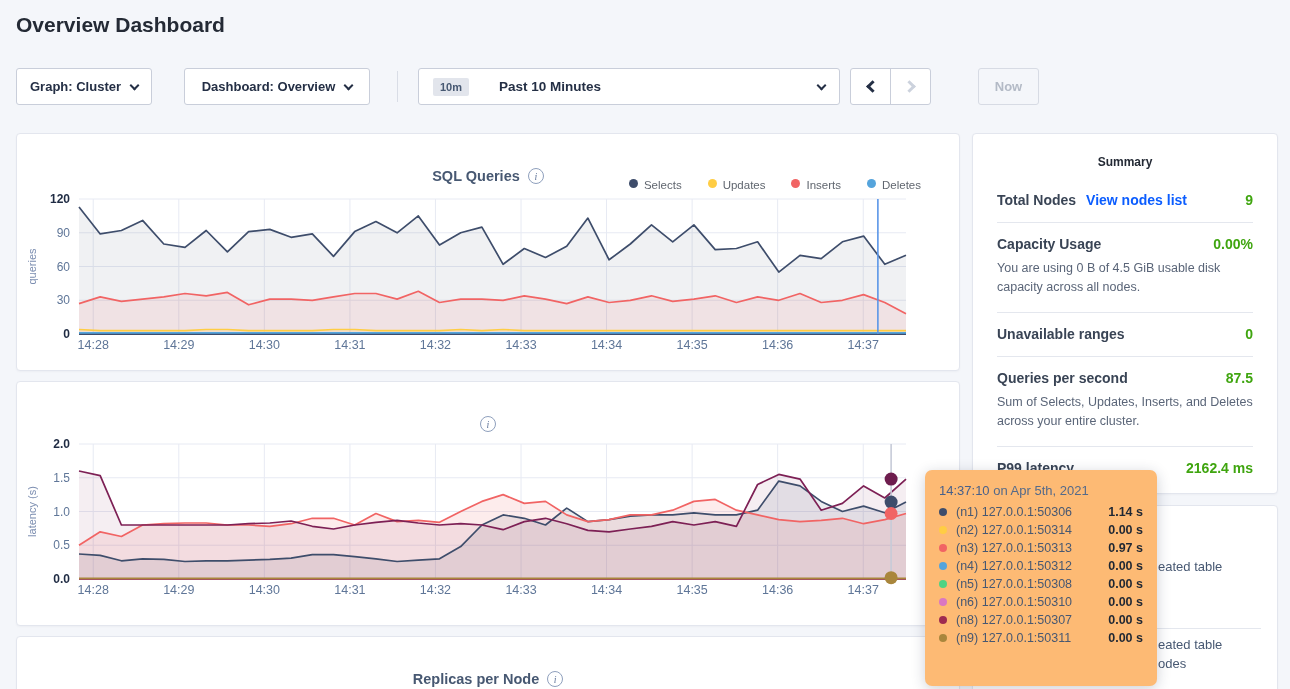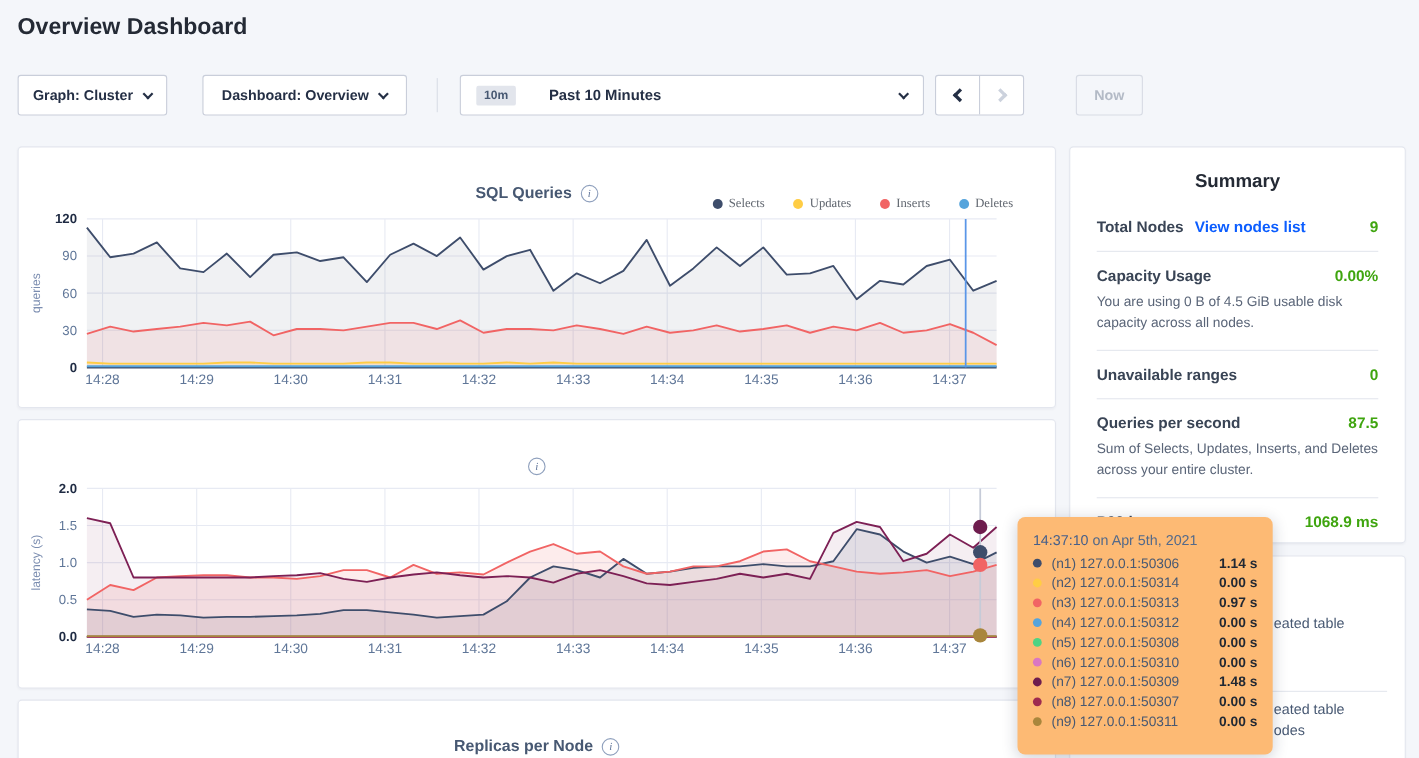--- a/index.html
+++ b/index.html
@@ -33,29 +33,29 @@
   
   .card { position:absolute; background:#fff; border:1px solid #e3e6ee; border-radius:4px; box-shadow:0 1px 2px rgba(40,50,80,.04); }
   .card-sql      { left:16px; top:133px; width:944px; height:238px; }
   .card-latency  { left:16px; top:381px; width:944px; height:245px; }
   .card-replicas { left:16px; top:636px; width:944px; height:110px; }
   .chart-title-row { position:absolute; left:0; right:0; top:34px; display:flex; align-items:center; justify-content:center; gap:8px; }
   .chart-title { font-size:14.5px; font-weight:700; color:#475872; }
   .info-icon { width:16px; height:16px; border:1px solid #8fa0bd; border-radius:50%; color:#64789c; font-size:10px; font-style:italic; font-family:"Liberation Serif","DejaVu Serif",serif;
                display:inline-flex; align-items:center; justify-content:center; cursor:pointer; }
   .legend { position:absolute; right:38px; top:45px; display:flex; gap:26px; }
-  .legend-item { display:flex; align-items:center; gap:6px; font-size:11.5px; color:#60666f; cursor:pointer;font-family:Liberation Serif, serif; }
+  .legend-item { display:flex; align-items:flex-start; gap:6px; font-size:11.5px; color:#60666f; cursor:pointer; }
   .legend-dot { width:9px; height:9px; border-radius:50%; }
   svg.chart { position:absolute; left:0; }
   .card-sql svg.chart { top:57px; }
   .card-latency svg.chart { top:54px; }
 
   
   .card-summary { left:972px; top:133px; width:306px; height:361px; padding:0 24px; }
-  .sum-title { text-align:center; font-size:17px; font-weight:700; color:#242a35; padding:21px 0 10px; }
+  .sum-title { text-align:center; font-size:12px; font-weight:700; color:#242a35; padding:21px 0 10px; }
   .sum-sec { padding:13px 0 14px; }
   .sum-sec + .sum-sec { border-top:1px solid #e4e7ee; }
   .sum-row { display:flex; align-items:baseline; }
   .sum-label { font-size:14px; font-weight:700; color:#394455; }
   .sum-link { font-size:14px; font-weight:700; color:#0b5dff; margin-left:10px; text-decoration:none; cursor:pointer; }
   .sum-val { margin-left:auto; font-size:14px; font-weight:700; color:#3fa50f; }
   .sum-desc { font-size:12.5px; color:#5a6578; line-height:1.55; padding-top:7px; }
 
   
   .card-events { left:972px; top:505px; width:306px; height:220px; }
@@ -260,21 +260,21 @@
   <div class="sum-sec">
     <div class="sum-row">
       <span class="sum-label">Queries per second</span>
       <span class="sum-val">87.5</span>
     </div>
     <div class="sum-desc">Sum of Selects, Updates, Inserts, and Deletes across your entire cluster.</div>
   </div>
   <div class="sum-sec">
     <div class="sum-row">
       <span class="sum-label">P99 latency</span>
-      <span class="sum-val">1068.9 ms</span>
+      <span class="sum-val">2162.4 ms</span>
     </div>
   </div>
 </div>
 
 <div class="card card-events">
   <div class="ev-title">Events</div>
   <div class="ev-line ev-1">eated table</div>
   <div class="ev-divider"></div>
   <div class="ev-line ev-2a">eated table</div>
   <div class="ev-line ev-2b">odes</div>
@@ -309,25 +309,20 @@
         <span class="tt-dot" style="background: rgb(78, 211, 131);"></span>
         <span>(n5) 127.0.0.1:50308</span>
         <span class="tt-val">0.00 s</span>
       </div>
       <div class="tt-row">
         <span class="tt-dot" style="background: rgb(218, 119, 194);"></span>
         <span>(n6) 127.0.0.1:50310</span>
         <span class="tt-val">0.00 s</span>
       </div>
       <div class="tt-row">
-        <span class="tt-dot" style="background: rgb(110, 29, 78);"></span>
-        <span>(n7) 127.0.0.1:50309</span>
-        <span class="tt-val">1.48 s</span>
-      </div>
-      <div class="tt-row">
         <span class="tt-dot" style="background: rgb(158, 43, 80);"></span>
         <span>(n8) 127.0.0.1:50307</span>
         <span class="tt-val">0.00 s</span>
       </div>
       <div class="tt-row">
         <span class="tt-dot" style="background: rgb(169, 134, 60);"></span>
         <span>(n9) 127.0.0.1:50311</span>
         <span class="tt-val">0.00 s</span>
       </div>
     </div>

